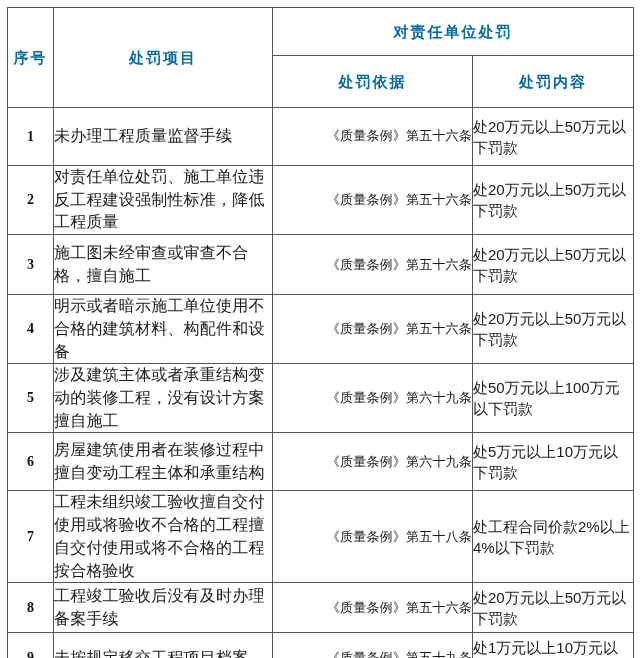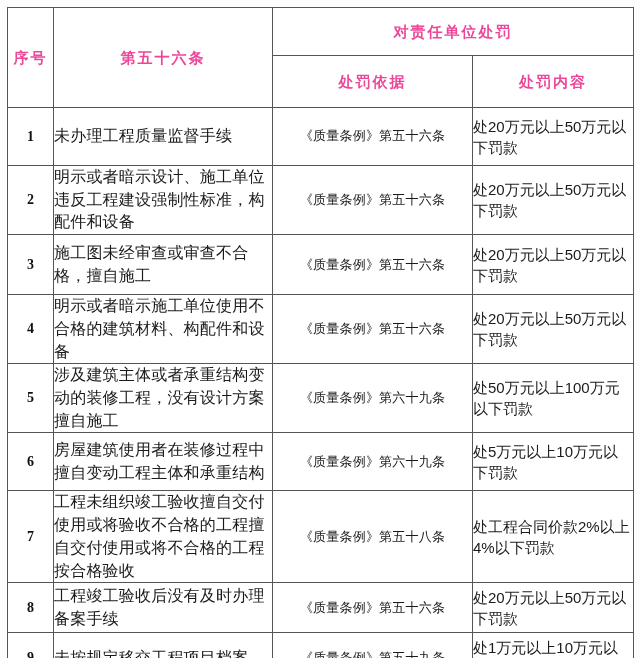--- a/index.html
+++ b/index.html
@@ -44,21 +44,21 @@
   col.c-item    { width: 219px; }
   col.c-basis   { width: 200px; }
   col.c-content { width: 161px; }
 
   
   .hdr {
     text-align: center;
     font-weight: bold;
     font-size: 15px;
     letter-spacing: 2px;
-    color: #ec4899;
+    color: #0369a1;
     font-family: "Liberation Serif", "DejaVu Serif", serif;
   }
   .hdr-no   { height: 100px; margin-left: 48px; }
   .hdr-item { height: 100px; }
   .hdr-top  { height: 48px; }
   .hdr-sub  { height: 52px; margin-left: 36px; }
 
   .hdr .lbl {
     display: block;
     line-height: 1.2;
@@ -78,21 +78,21 @@
     font-size: 16px;
     line-height: 1.42;
     text-align: left;
     letter-spacing: 0.2px;
   }
 
   td.cell-basis {
     padding: 4px 6px;
     font-size: 13px;
     line-height: 1.4;
-    text-align: center;
+    text-align: right;
     letter-spacing: 0.2px;
     white-space: nowrap;
   }
 
   td.cell-content {
     padding: 4px 5px 4px 6px;
     font-size: 15px;
     line-height: 1.4;
     text-align: left;
     letter-spacing: 0px;
@@ -125,21 +125,21 @@
       <col class="c-basis">
       <col class="c-content">
     </colgroup>
 
     <thead>
       <tr>
         <th class="hdr hdr-no" rowspan="2">
           <span class="lbl">序号</span>
         </th>
         <th class="hdr hdr-item" rowspan="2">
-          <span class="lbl">第五十六条</span>
+          <span class="lbl">处罚项目</span>
         </th>
         <th class="hdr hdr-top" colspan="2">
           <span class="lbl">对责任单位处罚</span>
         </th>
       </tr>
       <tr>
         <th class="hdr hdr-sub">
           <span class="lbl">处罚依据</span>
         </th>
         <th class="hdr hdr-sub">
@@ -163,21 +163,21 @@
         <td class="cell-content">
             <span class="cell-text">处20万元以上50万元以下罚款</span>
           </td>
       </tr>
 
       <tr class="r2">
         <td class="cell-no">
             <span class="cell-text">2</span>
           </td>
         <td class="cell-item">
-            <span class="cell-text">明示或者暗示设计、施工单位违反工程建设强制性标准，构配件和设备</span>
+            <span class="cell-text">对责任单位处罚、施工单位违反工程建设强制性标准，降低工程质量</span>
           </td>
         <td class="cell-basis">
             <span class="cell-text">《质量条例》第五十六条</span>
           </td>
         <td class="cell-content">
             <span class="cell-text">处20万元以上50万元以下罚款</span>
           </td>
       </tr>
 
       <tr class="r3">

